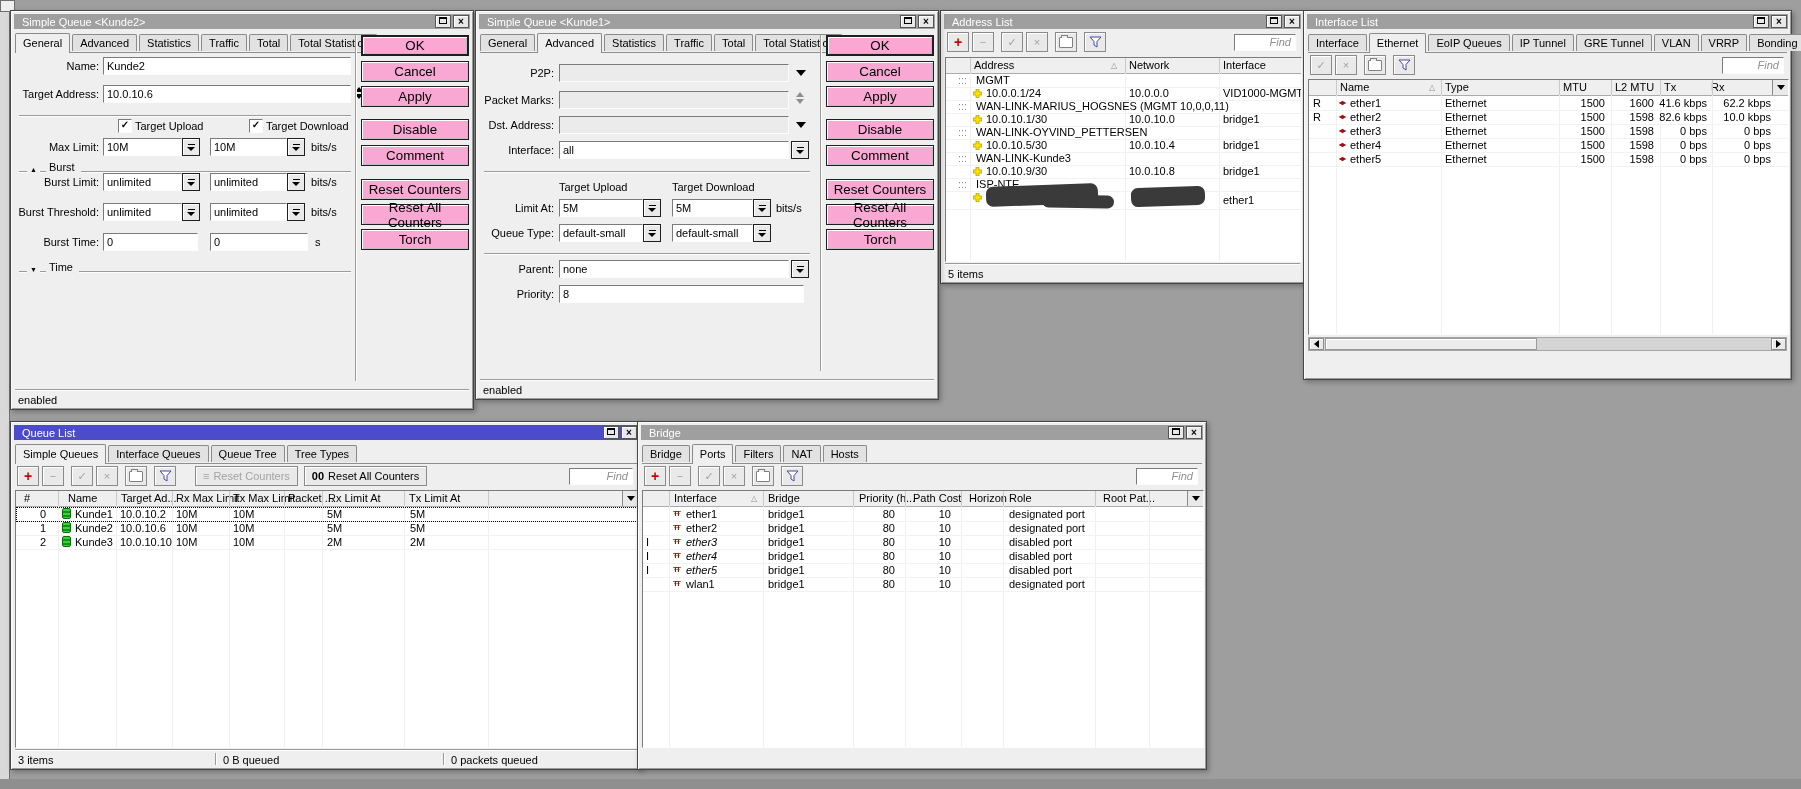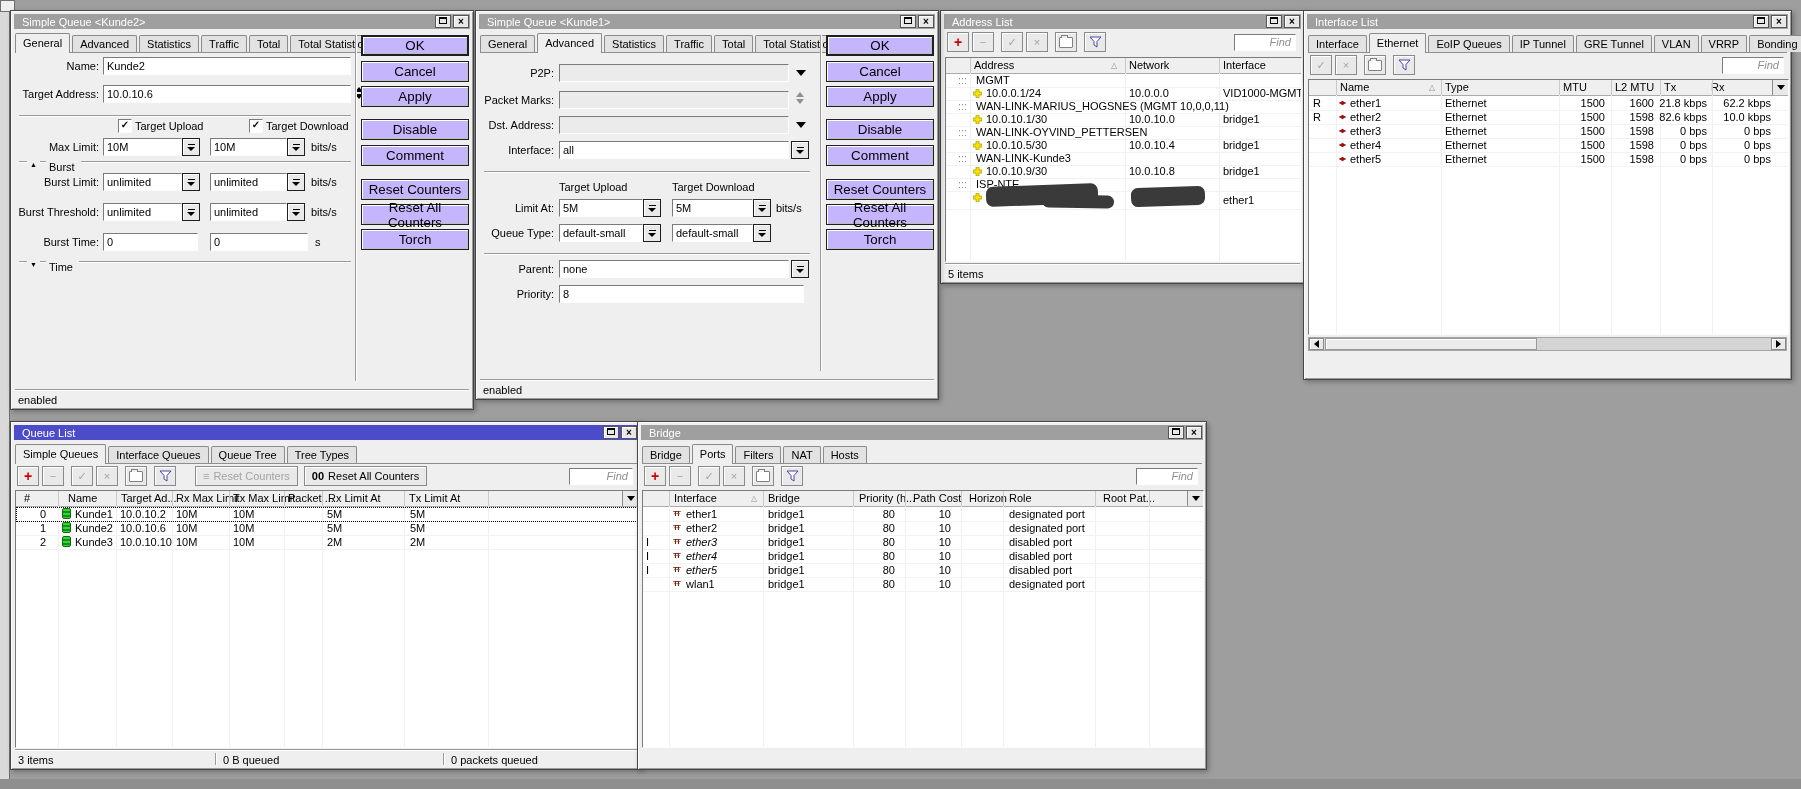--- a/index.html
+++ b/index.html
@@ -13,26 +13,26 @@
   .win{position:absolute;background:#efefef;border:1px solid #464646;
        box-shadow:inset 1px 1px 0 #fbfbfb, inset -1px -1px 0 #9c9c9c, 2px 2px 5px rgba(0,0,0,.28)}
   .tb{position:absolute;left:3px;right:3px;top:3px;height:15px;background:#9f9f9f;color:#fff;
       display:flex;align-items:center;padding-left:8px;white-space:nowrap}
   .tb.act{background:#4c4ccb}
   .tbs{margin-left:auto;display:flex;gap:2px;padding-right:1px}
   .tbtn{width:16px;height:13px;background:#e8e8e8;border:1px solid #555;box-shadow:inset 1px 1px 0 #fff;
         color:#000;font-size:10px;line-height:11px;text-align:center;font-weight:bold;box-sizing:border-box}
   .maxg{display:block;width:8px;height:7px;border:1px solid #000;border-top-width:2px;margin:1px auto 0;box-sizing:border-box}
 
-  .tabs{position:absolute;left:4px;top:21px;right:4px;height:20px;display:flex;align-items:flex-end;border-bottom:1px solid #8f8f8f}
+  .tabs{position:absolute;left:4px;top:21px;right:4px;height:20px;display:flex;align-items:center;border-bottom:1px solid #8f8f8f}
   .tab{height:16px;line-height:16px;padding:0 7px;background:#e2e2e2;border:1px solid #8a8a8a;border-bottom:none;
        border-radius:2px 2px 0 0;margin-right:2px;white-space:nowrap}
   .tab.act{background:#efefef;height:19px;line-height:19px;margin-bottom:-1px;position:relative;z-index:2}
 
-  .btn{position:absolute;background:#c4b5fd;border:1px solid #1f1f1f;
+  .btn{position:absolute;background:#f9a8d4;border:1px solid #1f1f1f;
        box-shadow:inset 1px 1px 0 #fff, inset -1px -1px 0 #bdbdbd;
        display:flex;align-items:center;justify-content:center;height:21px;width:108px;box-sizing:border-box}
   .btn.def{border-width:2px}
 
   .lbl{position:absolute;text-align:right;white-space:nowrap}
   .txt{position:absolute;white-space:nowrap}
   .fld{position:absolute;height:18px;box-sizing:border-box;background:#fff;border:1px solid;
        border-color:#7b7b7b #fdfdfd #fdfdfd #7b7b7b;padding:2px 3px 0;white-space:nowrap;overflow:hidden}
   .fld.dis{background:#ebebeb}
   .drop{position:absolute;width:18px;height:18px;box-sizing:border-box;background:#e9e9e9;border:1px solid #1f1f1f;
@@ -40,21 +40,21 @@
   .drop i{display:block;width:7px;height:1px;background:#000;margin-bottom:2px}
   .drop b{display:block;width:0;height:0;border:4px solid transparent;border-top:4px solid #000;border-bottom:none}
   .carr{position:absolute;width:0;height:0;border:5px solid transparent;border-top:6px solid #000;border-bottom:none}
   .spin{position:absolute;display:flex;flex-direction:column;gap:2px;align-items:center}
   .spin .up{width:0;height:0;border:4px solid transparent;border-bottom:5px solid #000;border-top:none}
   .spin .dn{width:0;height:0;border:4px solid transparent;border-top:5px solid #000;border-bottom:none}
   .spin.dis .up{border-bottom-color:#8f8f8f}
   .spin.dis .dn{border-top-color:#8f8f8f}
   .etch{position:absolute;height:0;border-top:1px solid #9b9b9b;border-bottom:1px solid #fdfdfd}
   .vline{position:absolute;width:0;border-left:1px solid #9b9b9b;border-right:1px solid #fdfdfd}
-  .sect{position:absolute;display:flex;align-items:flex-start}
+  .sect{position:absolute;display:flex;align-items:flex-end}
   .sect .ln{border-top:1px solid #9b9b9b;border-bottom:1px solid #fdfdfd;height:0}
   .sect .ar{font-size:7px;line-height:7px;margin:0 3px;color:#000}
   .sect .sl{margin:0 6px 0 3px;white-space:nowrap}
   .cb{position:absolute;width:12px;height:12px;background:#fff;border:1px solid;border-color:#7b7b7b #fdfdfd #fdfdfd #7b7b7b;
       font-size:10px;line-height:10px;text-align:center;font-weight:bold;box-sizing:content-box}
   .sbar{position:absolute;left:4px;right:4px;bottom:3px;height:17px;border-top:1px solid #9b9b9b;
         box-shadow:inset 0 1px 0 #fdfdfd;padding-top:3px;box-sizing:border-box}
   .sbar .st{position:absolute;top:4px;white-space:nowrap}
   .sdiv{position:absolute;top:3px;bottom:1px;width:0;border-left:1px solid #9b9b9b;border-right:1px solid #fdfdfd}
 
@@ -489,21 +489,21 @@
         <div class="bodyv" style="left:351px"></div>
         <div class="bodyv" style="left:403px"></div>
 
       <div class="r" style="top:16px;height:14px;line-height:14px">
         <span style="left:4px">R</span>
         <span class="eic" style="left:30px">◂▸</span>
         <span style="left:41px">ether1</span>
         <span style="left:136px">Ethernet</span>
         <span class="ra" style="left:250px;width:46px">1500</span>
         <span class="ra" style="left:300px;width:45px">1600</span>
-        <span class="ra" style="left:346px;width:52px">21.8 kbps</span>
+        <span class="ra" style="left:346px;width:52px">41.6 kbps</span>
         <span class="ra" style="left:400px;width:62px">62.2 kbps</span>
       </div>
       <div class="r" style="top:30px;height:14px;line-height:14px">
         <span style="left:4px">R</span>
         <span class="eic" style="left:30px">◂▸</span>
         <span style="left:41px">ether2</span>
         <span style="left:136px">Ethernet</span>
         <span class="ra" style="left:250px;width:46px">1500</span>
         <span class="ra" style="left:300px;width:45px">1598</span>
         <span class="ra" style="left:346px;width:52px">82.6 kbps</span>

